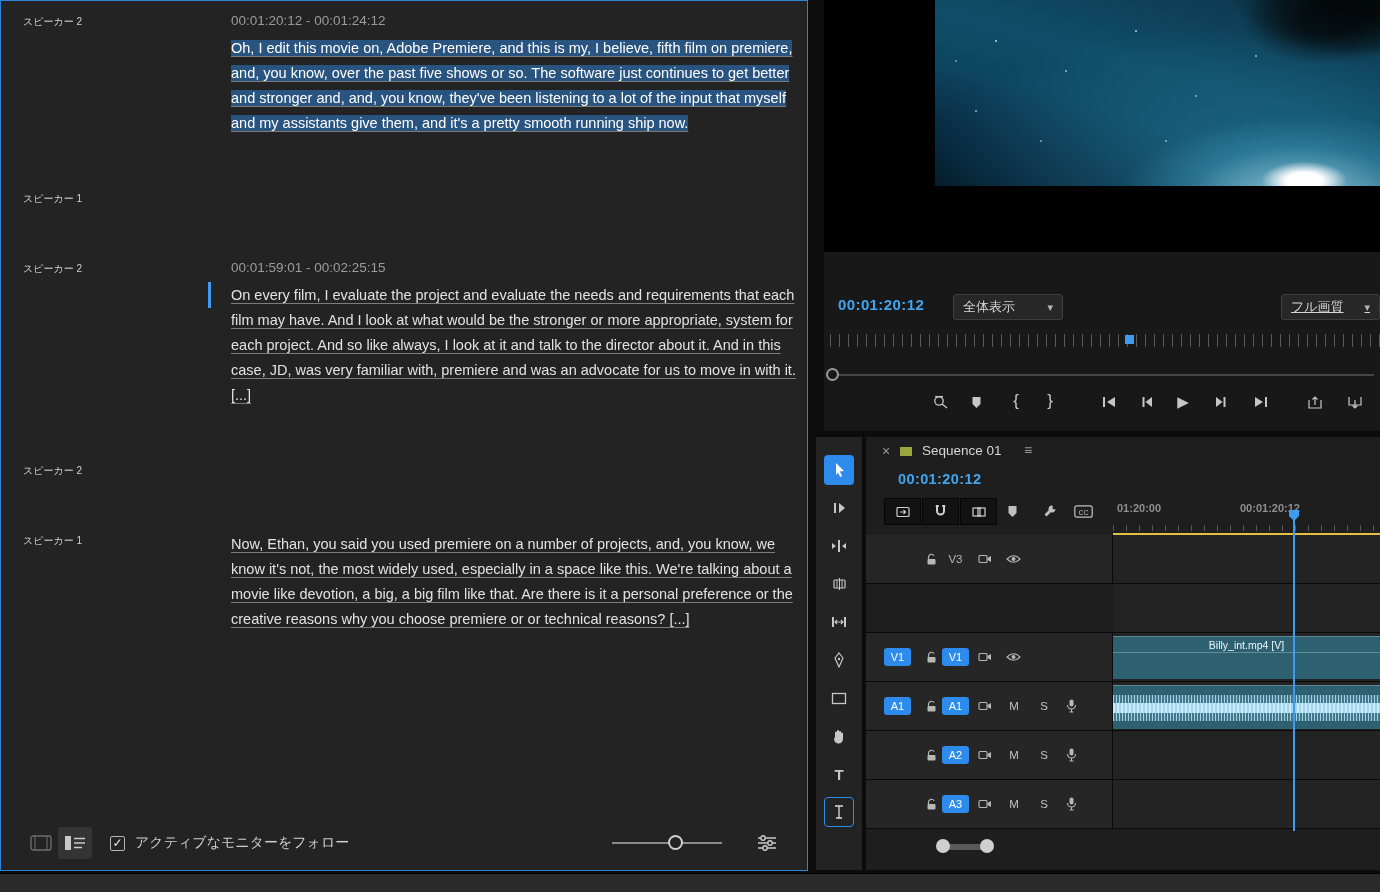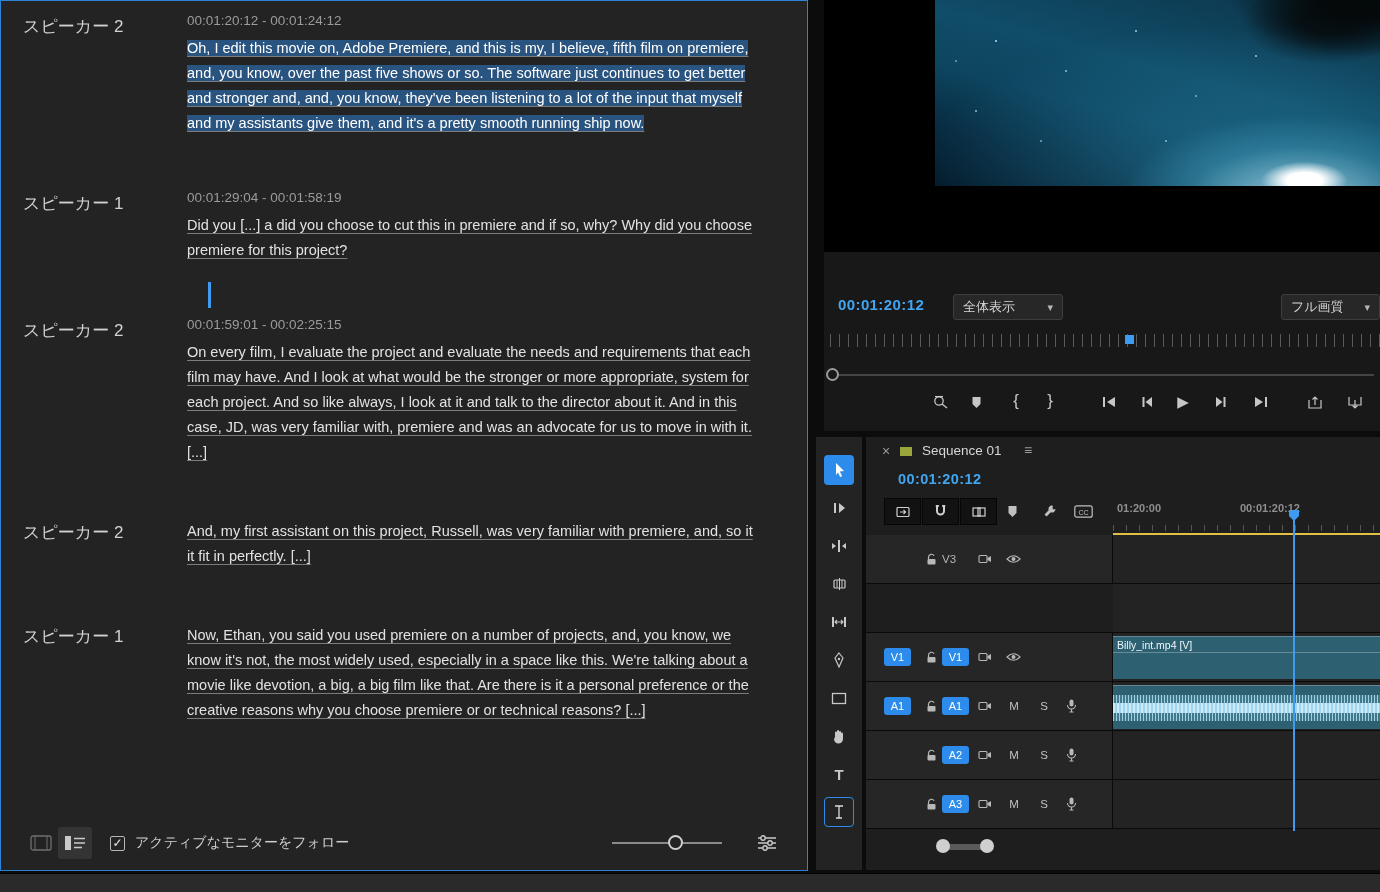--- a/index.html
+++ b/index.html
@@ -5,22 +5,22 @@
   * { box-sizing: border-box; margin: 0; padding: 0; }
   html,body { background:#000; }
   body { font-family:"Liberation Sans", sans-serif; }
   .app { position:relative; width:1380px; height:892px; background:#0c0c0c; overflow:hidden; }
 
   
   .transcript-panel { position:absolute; left:0; top:0; width:808px; height:871px;
     background:#232323; border:1px solid #2d82d8; overflow:hidden; }
   .segments { padding-top:12px; }
   .segment { display:flex; padding-left:22px; margin-bottom:54px; }
-  .seg-speaker { width:164px; flex:none; color:#d2d2d2; font-size:17px; padding-top:2px; }
-  .seg-main { width:570px; }
+  .seg-speaker { width:164px; flex:none; color:#d2d2d2; font-size:10px; padding-top:2px; }
+  .seg-main { width:570px;margin-left:44px; }
   .seg-time { color:#9b9b9b; font-size:13.5px; margin-bottom:8px; }
   .seg-text { font-size:14.5px; line-height:25px; color:#e2e2e2;
     text-decoration:underline; text-decoration-color:#7c7c7c; text-underline-offset:3px; }
   .segment.selected .seg-text span { background:#2a5480; color:#fff; }
   .text-cursor { position:absolute; left:207px; top:281px; width:2.5px; height:26px; background:#3f9bf0; }
 
   .transcript-footer { position:absolute; left:1px; right:1px; bottom:1px; height:52px;
     display:flex; align-items:center; padding:0 22px; background:#232323; }
   .foot-btn { background:none; border:none; color:#6f6f6f; width:34px; height:32px;
     display:flex; align-items:center; justify-content:center; cursor:pointer; }
@@ -98,27 +98,27 @@
   .track-row { position:absolute; left:0; width:514px; height:49px; border-bottom:1px solid #0a0a0a; }
   .track-head { position:absolute; left:0; top:0; width:247px; height:100%; background:#262626;
     border-right:1px solid #0a0a0a; }
   .track-lane { position:absolute; left:247px; right:0; top:0; height:100%; background:#232323; }
   .src-badge, .t-badge { position:absolute; top:50%; transform:translateY(-50%); width:27px; height:18px;
     border-radius:3px; background:#2d8ceb; color:#fff; font-size:11px; display:flex;
     align-items:center; justify-content:center; cursor:pointer; }
   .src-badge { left:18px; }
   .t-badge { left:76px; }
   .t-plain { position:absolute; left:76px; top:50%; transform:translateY(-50%); width:27px;
-    color:#b5b5b5; font-size:11.5px; cursor:pointer; }
+    color:#b5b5b5; font-size:11.5px; text-align:center; cursor:pointer; }
   .t-ic { position:absolute; top:50%; transform:translateY(-50%); color:#b8b8b8; cursor:pointer;
     display:flex; align-items:center; justify-content:center; width:18px; height:18px; }
   .t-ms { position:absolute; top:50%; transform:translateY(-50%); color:#c2c2c2; font-size:11.5px;
     width:16px; text-align:center; cursor:pointer; }
   .clip { position:absolute; left:247px; right:0; background:#2d6070; border-top:1px solid rgba(255,255,255,.25);
-    overflow:hidden; cursor:pointer; }
+    overflow:hidden; cursor:pointer;text-align:center; }
   .clip-label { display:block; color:#eef7fa; font-size:10.5px; padding:2px 4px 1px;
     border-bottom:1px solid rgba(255,255,255,.28); }
   .wave-tall { position:absolute; left:0; right:0; top:50%; height:26px; transform:translateY(-50%);
     background:repeating-linear-gradient(90deg, rgba(169,221,243,.9) 0 1px, rgba(169,221,243,.18) 1px 3px); }
   .wave-core { position:absolute; left:0; right:0; top:50%; height:10px; transform:translateY(-50%);
     background:repeating-linear-gradient(90deg,#cdeaf8 0 2px, #9fd4ec 2px 4px); }
   .tl-playhead { position:absolute; left:427px; top:82px; width:2px; height:312px; background:#3f9bf0; }
   .tl-playhead::before { content:""; position:absolute; left:-4px; top:-9px; width:10px; height:11px;
     background:#3f9bf0; clip-path:polygon(0 0,100% 0,100% 55%,50% 100%,0 55%); }
   .tl-scroll { position:absolute; left:0; right:0; top:399px; height:22px; }
@@ -140,38 +140,33 @@
       <div class="segment selected">
         <div class="seg-speaker">スピーカー 2</div>
         <div class="seg-main">
           <div class="seg-time">00:01:20:12 - 00:01:24:12</div>
           <div class="seg-text"><span>Oh, I edit this movie on, Adobe Premiere, and this is my, I believe, fifth film on premiere, and, you know, over the past five shows or so. The software just continues to get better and stronger and, and, you know, they've been listening to a lot of the input that myself and my assistants give them, and it's a pretty smooth running ship now.</span></div>
         </div>
       </div>
 
       <div class="segment">
         <div class="seg-speaker">スピーカー 1</div>
-        <div class="seg-main">
-          <div class="seg-time">00:01:29:04 - 00:01:58:19</div>
-          <div class="seg-text"><span>Did you [...] a did you choose to cut this in premiere and if so, why? Why did you choose premiere for this project?</span></div>
-        </div>
       </div>
 
       <div class="segment">
         <div class="seg-speaker">スピーカー 2</div>
         <div class="seg-main">
           <div class="seg-time">00:01:59:01 - 00:02:25:15</div>
           <div class="seg-text"><span>On every film, I evaluate the project and evaluate the needs and requirements that each film may have. And I look at what would be the stronger or more appropriate, system for each project. And so like always, I look at it and talk to the director about it. And in this case, JD, was very familiar with, premiere and was an advocate for us to move in with it. [...]</span></div>
         </div>
       </div>
 
       <div class="segment">
         <div class="seg-speaker">スピーカー 2</div>
         <div class="seg-main">
-          <div class="seg-text"><span>And, my first assistant on this project, Russell, was very familiar with premiere, and, so it it fit in perfectly. [...]</span></div>
         </div>
       </div>
 
       <div class="segment">
         <div class="seg-speaker">スピーカー 1</div>
         <div class="seg-main">
           <div class="seg-text"><span>Now, Ethan, you said you used premiere on a number of projects, and, you know, we know it's not, the most widely used, especially in a space like this. We're talking about a movie like devotion, a big, a big film like that. Are there is it a personal preference or the creative reasons why you choose premiere or or technical reasons? [...]</span></div>
         </div>
       </div>
 
@@ -217,21 +212,21 @@
           <span class="stars"></span>
         </div>
     </div>
 
     <span class="pm-timecode">00:01:20:12</span>
 
     <button class="pm-select" style="left:129px; width:110px;">
       <span>全体表示</span>
       <span class="chev">▾</span>
     </button>
-    <button class="pm-select" style="left:457px; width:99px;">
+    <button class="pm-select" style="left:457px; width:99px;text-decoration:underline;">
       <span>フル画質</span>
       <span class="chev">▾</span>
     </button>
 
     <div class="pm-ruler">
       <span class="pm-marker"></span>
     </div>
 
     <div class="pm-scroll">
       <span class="pm-scroll-line"></span>

